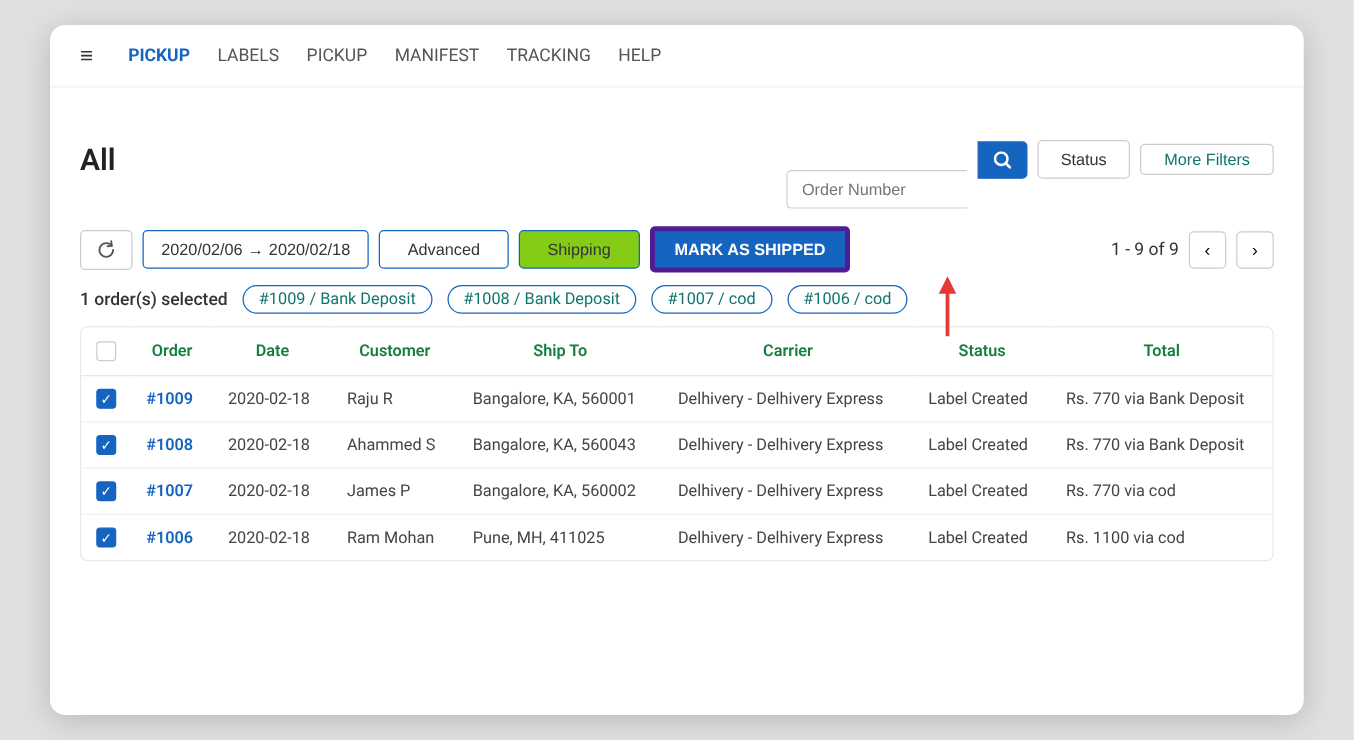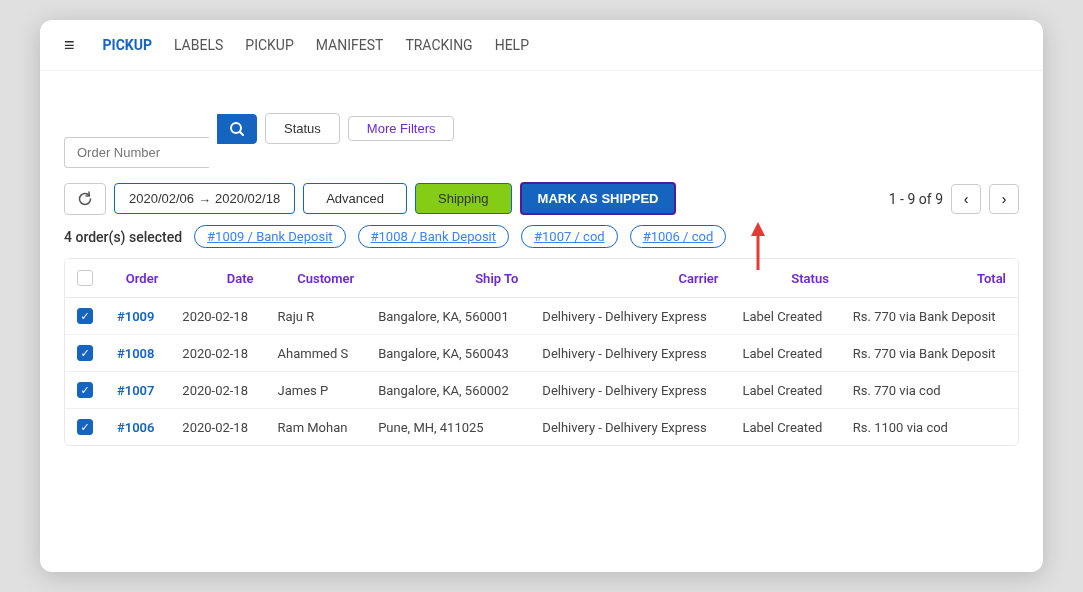--- a/index.html
+++ b/index.html
@@ -100,21 +100,21 @@
       cursor: pointer;
       color: #333;
     }
     .more-filters-btn {
       border: 1px solid #ccc;
       border-radius: 4px;
       padding: 4px 18px;
       font-size: 13px;
       background: #fff;
       cursor: pointer;
-      color: #6d28d9;
+      color: #0f766e;
     }
 
     
     .action-bar {
       display: flex;
       align-items: center;
       gap: 8px;
       margin-bottom: 10px;
     }
     .refresh-btn {
@@ -154,21 +154,21 @@
     .shipping-btn {
       border: 1px solid #1565c0;
       border-radius: 4px;
       padding: 7px 22px;
       font-size: 13px;
       background: #84cc16;
       cursor: pointer;
       color: #333;
     }
     .mark-shipped-btn {
-      border: 2px solid #4c1d95;
+      border: 4px solid #4c1d95;
       border-radius: 4px;
       padding: 7px 16px;
       font-size: 13px;
       background: #1565c0;
       cursor: pointer;
       color: #fff;
       font-weight: 600;
     }
     .pagination-info {
       font-size: 14px;
@@ -202,45 +202,44 @@
       flex-wrap: wrap;
     }
     .selected-count {
       font-weight: 500;
     }
     .order-tag {
       border: 1px solid #1565c0;
       border-radius: 20px;
       padding: 3px 12px;
       font-size: 13px;
-      color: #3b82f6;
+      color: #0f766e;
       display: inline-block;
-      text-decoration: underline;
     }
 
     
     .table-wrapper {
       border: 1px solid #e8e8e8;
       border-radius: 6px;
       overflow: hidden;
     }
     table {
       width: 100%;
       border-collapse: collapse;
       font-size: 13px;
     }
     thead tr {
       background: #fff;
       border-bottom: 1px solid #e8e8e8;
     }
     thead th {
       padding: 11px 12px;
-      text-align: right;
+      text-align: center;
       font-weight: 600;
-      color: #6d28d9;
+      color: #15803d;
     }
     tbody tr {
       border-bottom: 1px solid #f0f0f0;
     }
     tbody tr:last-child {
       border-bottom: none;
     }
     tbody td {
       padding: 10px 12px;
       color: #444;
@@ -300,20 +299,21 @@
       <a class="nav-link">PICKUP</a>
       <a class="nav-link">MANIFEST</a>
       <a class="nav-link">TRACKING</a>
       <a class="nav-link">HELP</a>
     </div>
   </nav>
 
   <div class="content">
 
     <div class="top-row">
+      <div class="page-title">All</div>
       <div class="filter-area">
         <input class="order-number-input" type="text" placeholder="Order Number" style="">
         <button class="search-btn">
           <svg width="14" height="14" viewBox="0 0 14 14" fill="none" xmlns="http://www.w3.org/2000/svg">
             <circle cx="6" cy="6" r="5" stroke="white" stroke-width="2"></circle>
             <line x1="9.8" y1="9.8" x2="13" y2="13" stroke="white" stroke-width="2" stroke-linecap="round"></line>
           </svg>
         </button>
         <button class="status-btn">Status</button>
         <button class="more-filters-btn">More Filters</button>
@@ -346,21 +346,21 @@
       <div class="arrow-annotation">
         <svg width="28" height="52" viewBox="0 0 28 52" xmlns="http://www.w3.org/2000/svg">
 
           <line x1="14" y1="50" x2="14" y2="12" stroke="#e53935" stroke-width="3"></line>
           <polygon points="14,2 7,16 21,16" fill="#e53935"></polygon>
         </svg>
       </div>
     </div>
 
     <div class="selected-info">
-      <span class="selected-count">4 order(s) selected</span>
+      <span class="selected-count">1 order(s) selected</span>
       <span class="order-tag">#1009 / Bank Deposit</span>
       <span class="order-tag">#1008 / Bank Deposit</span>
       <span class="order-tag">#1007 / cod</span>
       <span class="order-tag">#1006 / cod</span>
     </div>
 
     <div class="table-wrapper">
       <table>
         <thead>
           <tr>

